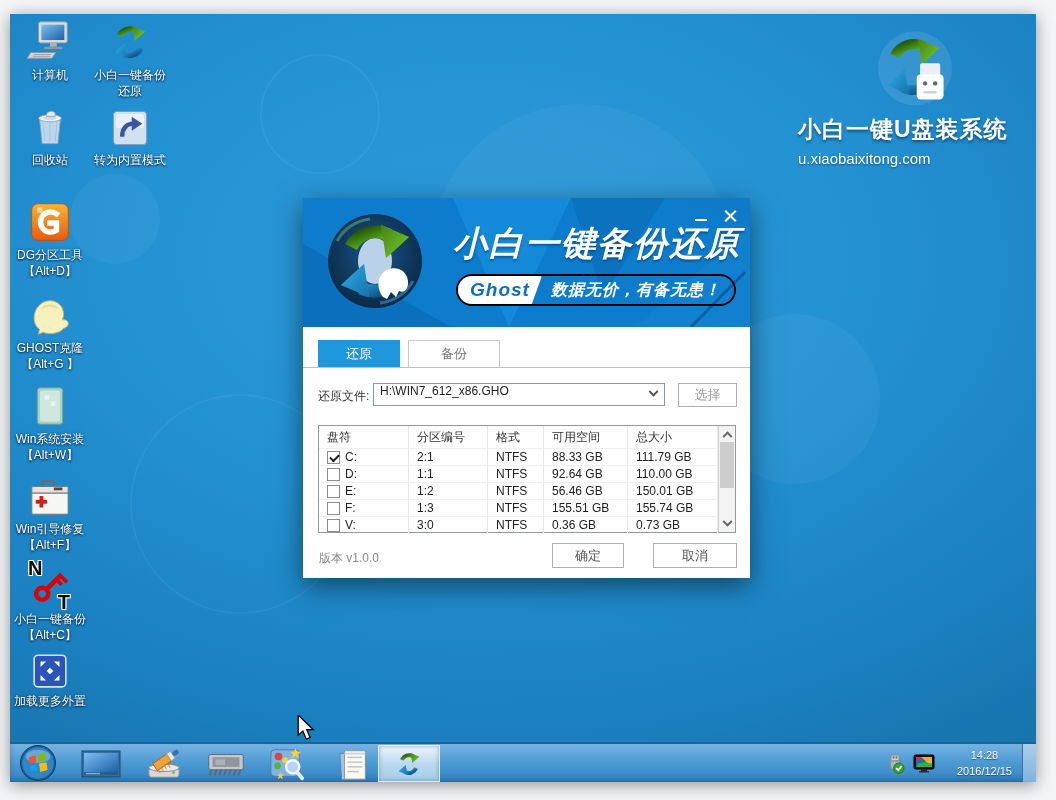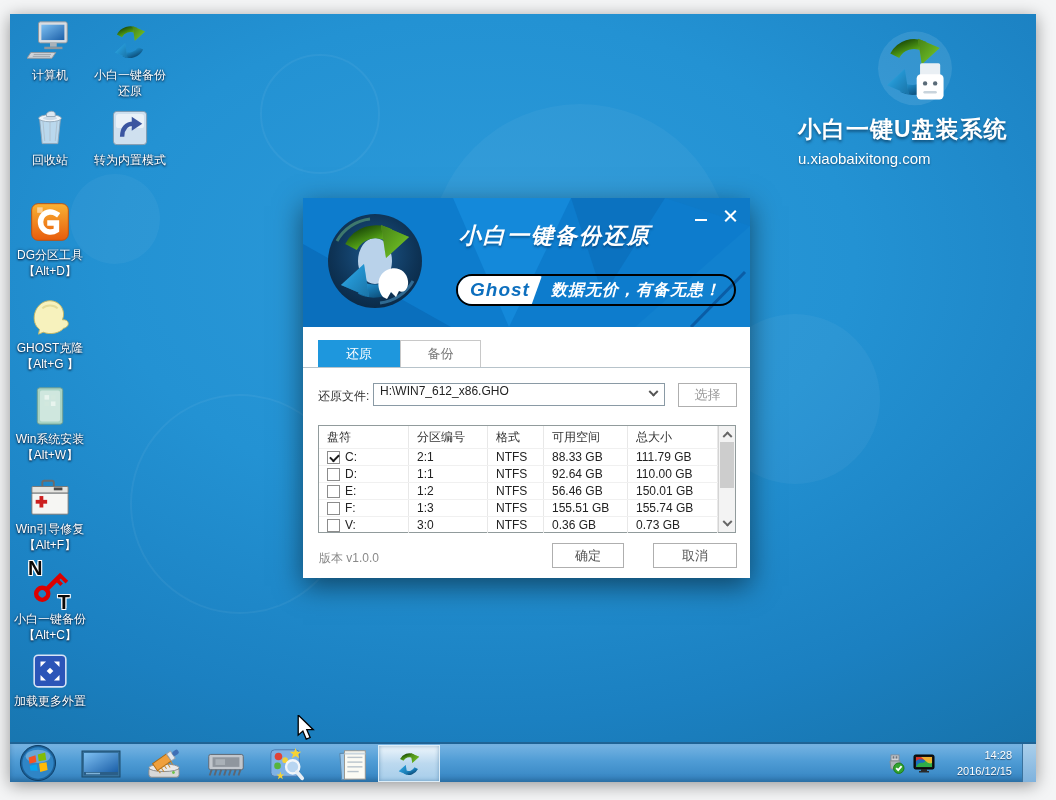--- a/index.html
+++ b/index.html
@@ -35,34 +35,34 @@
             box-shadow:0 8px 26px rgba(0,0,0,.5); }
   .banner { position:absolute; left:0; top:0; width:100%; height:129px; background:#0d7ccd; overflow:hidden; }
   .banner svg.bg { position:absolute; left:0; top:0; }
   .winctl { position:absolute; top:9px; right:10px; display:flex; gap:9px; z-index:5; }
   .wbtn { width:20px; height:18px; display:flex; align-items:center; justify-content:center; cursor:pointer; }
   .min-glyph { width:12px; height:2px; background:#fff; margin-top:8px; }
   .x-glyph { position:relative; width:13px; height:13px; }
   .x-glyph::before,.x-glyph::after { content:""; position:absolute; left:-1px; top:5px; width:15px; height:2px; background:#fff; }
   .x-glyph::before { transform:rotate(45deg); } .x-glyph::after { transform:rotate(-45deg); }
   .dlogo { position:absolute; left:22px; top:13px; z-index:3; }
-  .dtitle { position:absolute; left:156px; top:23px; z-index:3; color:#fff; font-size:22px; font-weight:bold;
+  .dtitle { position:absolute; left:150px; top:23px; z-index:3; color:#fff; font-size:34px; font-weight:bold;
             font-style:italic; letter-spacing:2px; text-shadow:0 2px 2px rgba(0,40,80,.45); white-space:nowrap; }
   .badge { position:absolute; left:153px; top:76px; z-index:3; height:32px; display:flex; align-items:center;
            border:2px solid #000000; border-radius:16px; padding-right:13px; }
   .gword { background:#fff; color:#0d6fbe; font-weight:bold; font-style:italic; font-size:19px; letter-spacing:1px;
            height:28px; display:flex; align-items:center; padding:0 12px 0 12px; margin-right:9px;
            border-radius:14px 2px 2px 14px; clip-path:polygon(0 0,100% 0,88% 100%,0 100%); }
   .slogan { color:#fff; font-size:16px; font-weight:bold; font-style:italic; letter-spacing:1px; white-space:nowrap; }
 
   .tabbar { position:absolute; left:0; top:142px; width:100%; height:28px; padding-left:15px;
             display:flex; border-bottom:1px solid #b7c3ca; }
   .tab { height:27px; display:flex; align-items:center; justify-content:center; font-size:13px; cursor:pointer; }
   .tab.active { width:82px; background:#1e97dd; color:#fff; }
-  .tab.inactive { width:81px; background:#fff; color:#777; border:1px solid #c8c8c8; border-bottom:none; }
+  .tab.inactive { width:92px; background:#fff; color:#777; border:1px solid #c8c8c8; border-bottom:none;margin-left:8px; }
 
   .frm-label { position:absolute; left:15px; top:190px; font-size:12px; color:#333; }
   .combo { position:absolute; left:70px; top:185px; width:292px; height:23px; background:#fff;
            border:1px solid #8a9aa5; display:flex; padding-left:6px; font-size:12px; color:#222; cursor:pointer; }
   .chev-box { margin-left:auto; width:21px; height:100%; display:flex; align-items:center; justify-content:center; }
   .chev { width:7px; height:7px; border-right:2px solid #555; border-bottom:2px solid #555; transform:rotate(45deg) translate(-2px,-2px); }
   .btn { background:#fff; border:1px solid #afafaf; color:#555; display:flex; align-items:center; justify-content:center; cursor:pointer; }
   .btn-select { position:absolute; left:375px; top:185px; width:59px; height:24px; font-size:13px; color:#999; }
 
   .tbl { position:absolute; left:15px; top:227px; width:418px; height:108px; border:1px solid #919b9c; display:flex; background:#fff; }
@@ -89,21 +89,21 @@
   
   .taskbar { position:absolute; left:0; top:728px; width:100%; height:40px;
              background:linear-gradient(#77b4e3, #4f9cd5 45%, #3d8cc8 80%, #3784bf);
              border-top:2px solid #1f6395; box-shadow:inset 0 -3px 5px rgba(5,40,75,.25); }
   .tb-item { position:absolute; display:flex; align-items:center; justify-content:center; cursor:pointer; }
   .tb-active { background:linear-gradient(#eef6fc,#bcd9ef 50%,#a6cdea); border:1px solid #dcedf8;
                box-shadow:inset 0 0 4px rgba(30,90,140,.45); }
   .showdesk { position:absolute; right:0; top:0; width:14px; height:100%;
               background:linear-gradient(#aacfeb,#7fb2dd); border-left:1px solid #39719d; cursor:pointer; }
   .tray { position:absolute; left:874px; top:9px; display:flex; gap:7px; align-items:center; }
-  .clock { position:absolute; right:24px; top:3px; text-align:right; color:#fff; font-size:11px; line-height:16px;
+  .clock { position:absolute; right:24px; top:3px; text-align:center; color:#fff; font-size:11px; line-height:16px;
            text-shadow:0 1px 1px rgba(0,30,60,.6); cursor:default; }
 
   .cursor { position:absolute; left:285px; top:701px; z-index:50; pointer-events:none; }
   .hidden-defs { position:absolute; width:0; height:0; overflow:hidden; }
 </style>
 </head>
 <body>
 
 <svg class="hidden-defs" aria-hidden="true">
   <defs>

